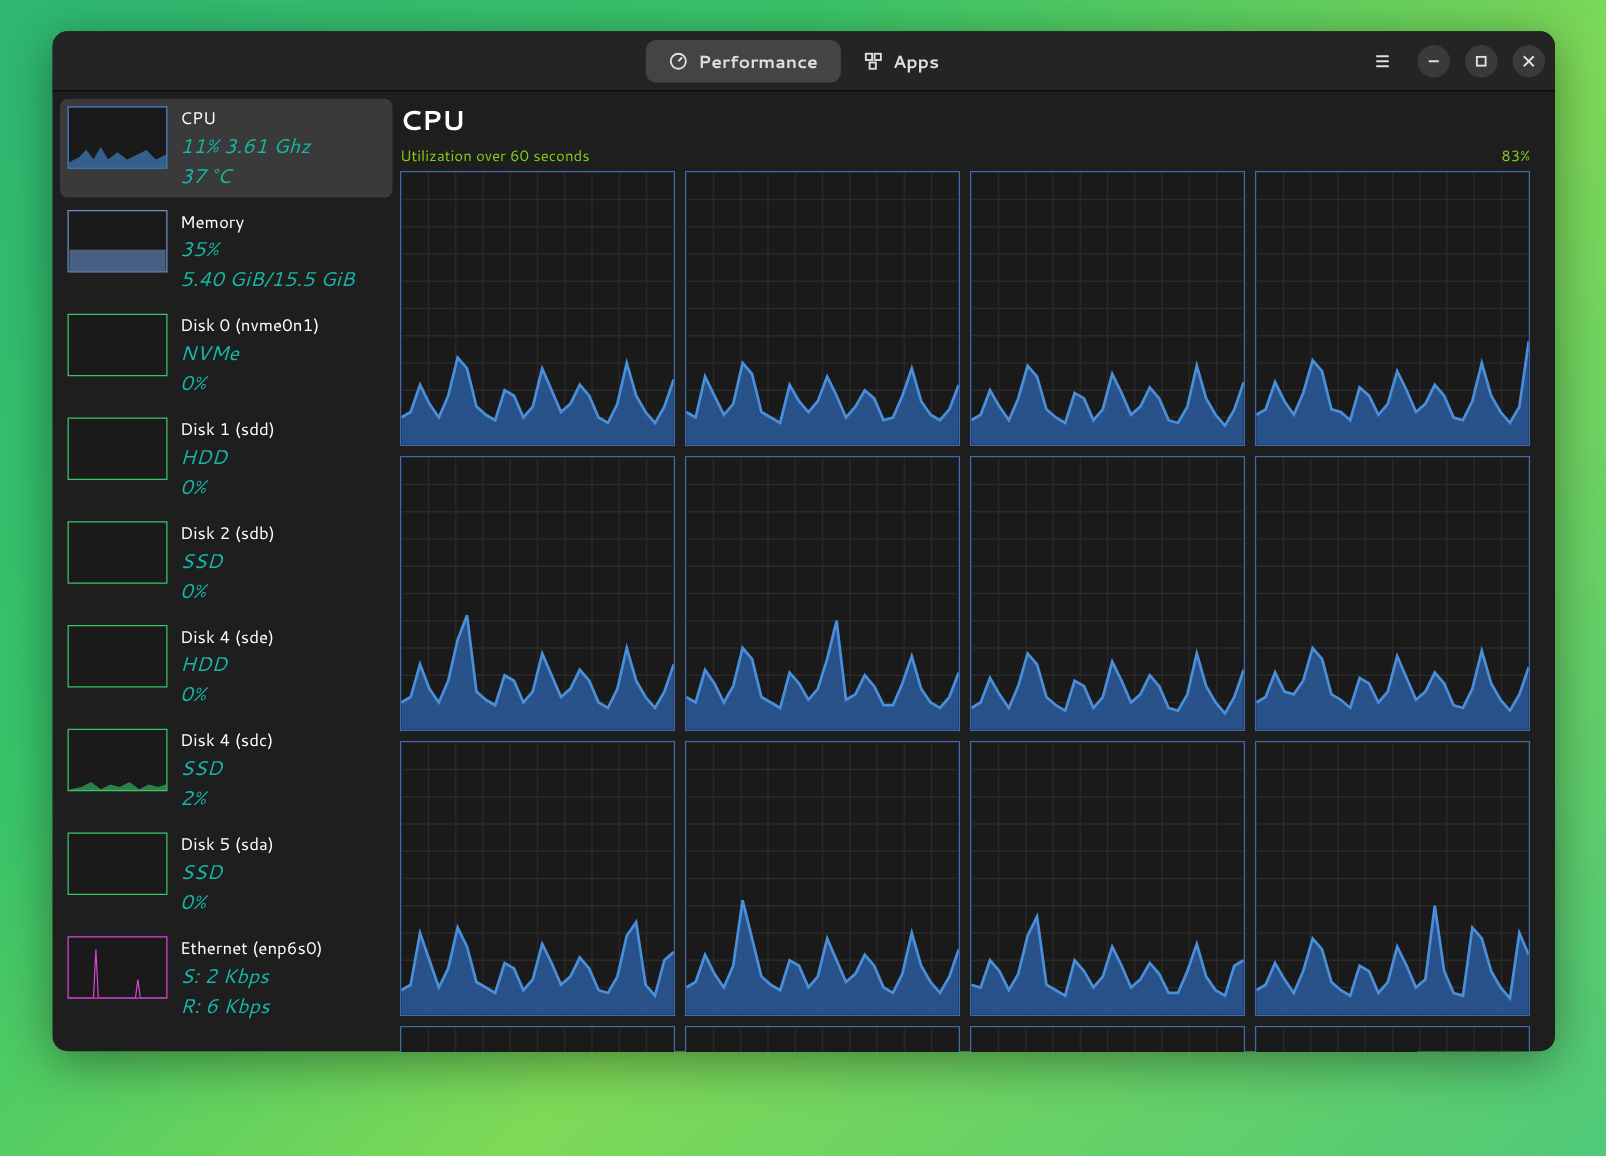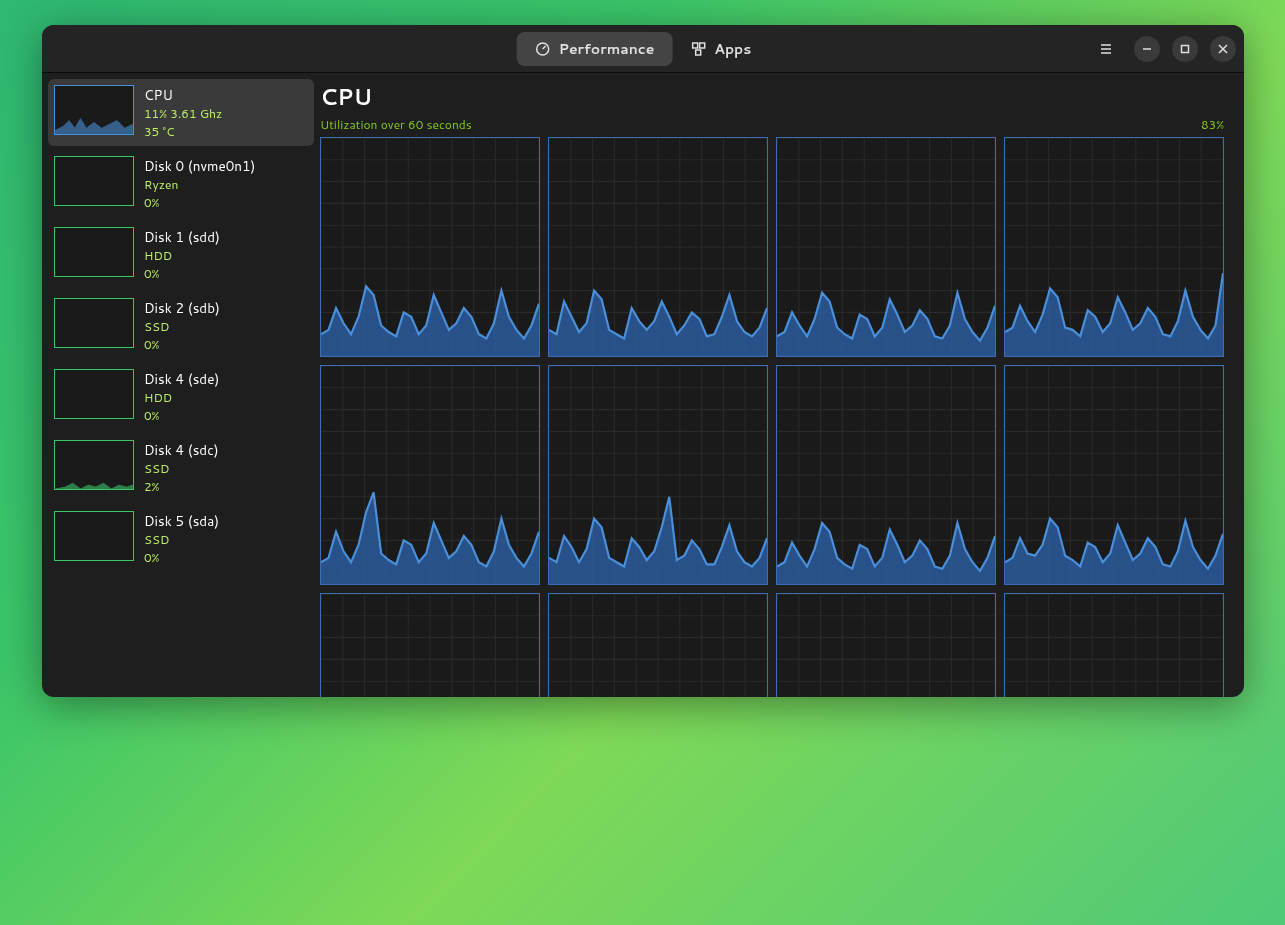--- a/index.html
+++ b/index.html
@@ -8,21 +8,21 @@
     background: linear-gradient(135deg, #2eb872 0%, #3ac569 30%, #7ed957 60%, #4fc978 100%);
     width: 1285px;
     height: 925px;
     overflow: hidden;
     color: #e0e0e0;
     font-size: 13px;
   }
   .window {
     position: absolute;
     left: 42px; top: 25px;
-    width: 1202px; height: 672px;
+    width: 1202px; height: 816px;
     background: #1e1e1e;
     border-radius: 12px;
     box-shadow: 0 8px 40px rgba(0,0,0,0.4);
     overflow: hidden;
     display: flex;
     flex-direction: column;
   }
   .titlebar {
     height: 48px;
     background: #242424;
@@ -94,21 +94,21 @@
   .thumb {
     width: 80px; height: 50px;
     border: 1px solid;
     flex-shrink: 0;
     position: relative;
     background: #1a1a1a;
   }
   .thumb svg { width: 100%; height: 100%; }
   .sidebar-text { display: flex; flex-direction: column; justify-content: center; gap: 1px; }
   .sidebar-title { font-size: 13.5px; font-weight: 500; color: #fff; }
-  .sidebar-sub { font-size: 12px; color: #bef264; }
+  .sidebar-sub { font-size: 16px; color: #14b8a6; font-style: italic; }
   .main {
     flex: 1;
     padding: 8px 20px 20px 0;
     overflow-y: auto;
     display: flex;
     flex-direction: column;
   }
   .main-header {
     display: flex;
     justify-content: space-between;
@@ -191,28 +191,38 @@
 
   <div class="content">
     <div class="sidebar" id="sidebar">
         <div class="sidebar-item selected">
           <div class="thumb" style="border-color: rgb(74, 143, 217);"><svg viewBox="0 0 80 50">
               <path d="M0 46 L8 42 L14 36 L20 44 L26 34 L32 44 L40 38 L48 44 L56 40 L64 36 L72 44 L80 40 L80 50 L0 50 Z" fill="#4a8fd9" opacity="0.6" stroke="#4a8fd9"></path>
             </svg></div>
           <div class="sidebar-text">
             <span class="sidebar-title">CPU</span>
             <span class="sidebar-sub">11% 3.61 Ghz</span>
-            <span class="sidebar-sub">35 °C</span>
+            <span class="sidebar-sub">37 °C</span>
+          </div>
+        </div>
+        <div class="sidebar-item">
+          <div class="thumb" style="border-color: rgb(106, 143, 201);"><svg viewBox="0 0 80 50">
+              <rect x="0" y="32" width="80" height="18" fill="#6a8fc9" opacity="0.6"></rect>
+            </svg></div>
+          <div class="sidebar-text">
+            <span class="sidebar-title">Memory</span>
+            <span class="sidebar-sub">35%</span>
+            <span class="sidebar-sub">5.40 GiB/15.5 GiB</span>
           </div>
         </div>
         <div class="sidebar-item">
           <div class="thumb" style="border-color: rgb(58, 197, 105);"><svg viewBox="0 0 80 50"></svg></div>
           <div class="sidebar-text">
             <span class="sidebar-title">Disk 0 (nvme0n1)</span>
-            <span class="sidebar-sub">Ryzen</span>
+            <span class="sidebar-sub">NVMe</span>
             <span class="sidebar-sub">0%</span>
           </div>
         </div>
         <div class="sidebar-item">
           <div class="thumb" style="border-color: rgb(58, 197, 105);"><svg viewBox="0 0 80 50"></svg></div>
           <div class="sidebar-text">
             <span class="sidebar-title">Disk 1 (sdd)</span>
             <span class="sidebar-sub">HDD</span>
             <span class="sidebar-sub">0%</span>
           </div>
@@ -242,20 +252,30 @@
             <span class="sidebar-sub">SSD</span>
             <span class="sidebar-sub">2%</span>
           </div>
         </div>
         <div class="sidebar-item">
           <div class="thumb" style="border-color: rgb(58, 197, 105);"><svg viewBox="0 0 80 50"></svg></div>
           <div class="sidebar-text">
             <span class="sidebar-title">Disk 5 (sda)</span>
             <span class="sidebar-sub">SSD</span>
             <span class="sidebar-sub">0%</span>
+          </div>
+        </div>
+        <div class="sidebar-item">
+          <div class="thumb" style="border-color: rgb(217, 70, 217);"><svg viewBox="0 0 80 50">
+              <path d="M0 50 L20 50 L22 10 L24 50 L55 50 L57 35 L59 50 L80 50" stroke="#d946d9" fill="none"></path>
+            </svg></div>
+          <div class="sidebar-text">
+            <span class="sidebar-title">Ethernet (enp6s0)</span>
+            <span class="sidebar-sub">S: 2 Kbps</span>
+            <span class="sidebar-sub">R: 6 Kbps</span>
           </div>
         </div>
       </div>
 
     <div class="main">
       <div class="main-header">
         <div class="main-title">CPU</div>
       </div>
       <div class="chart-header">
         <span>Utilization over 60 seconds</span>

